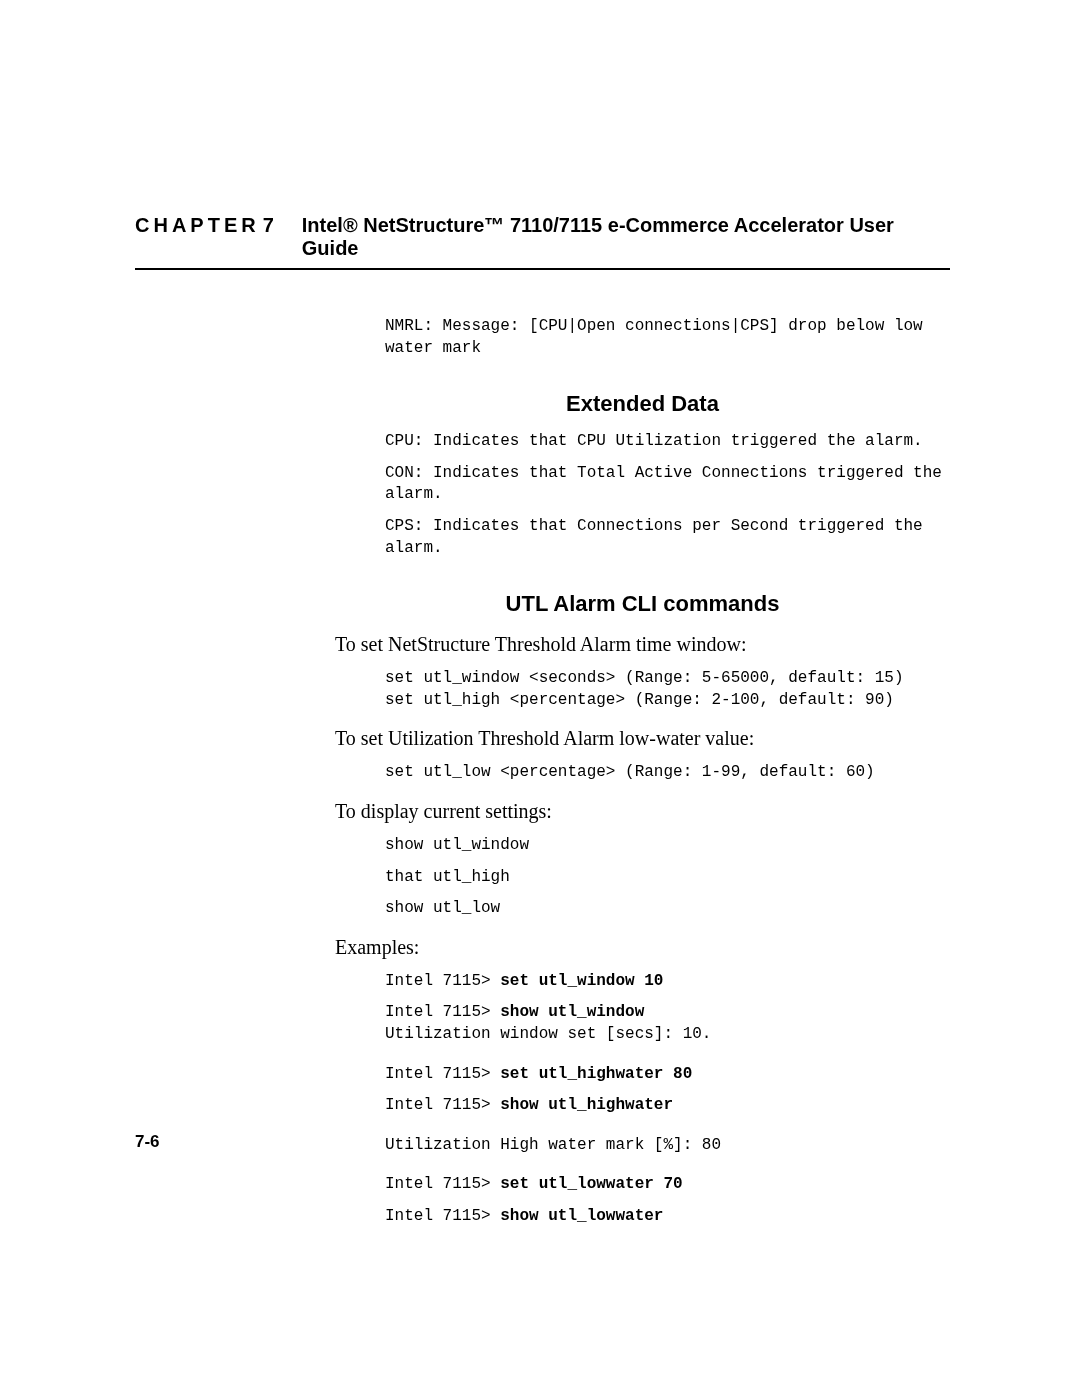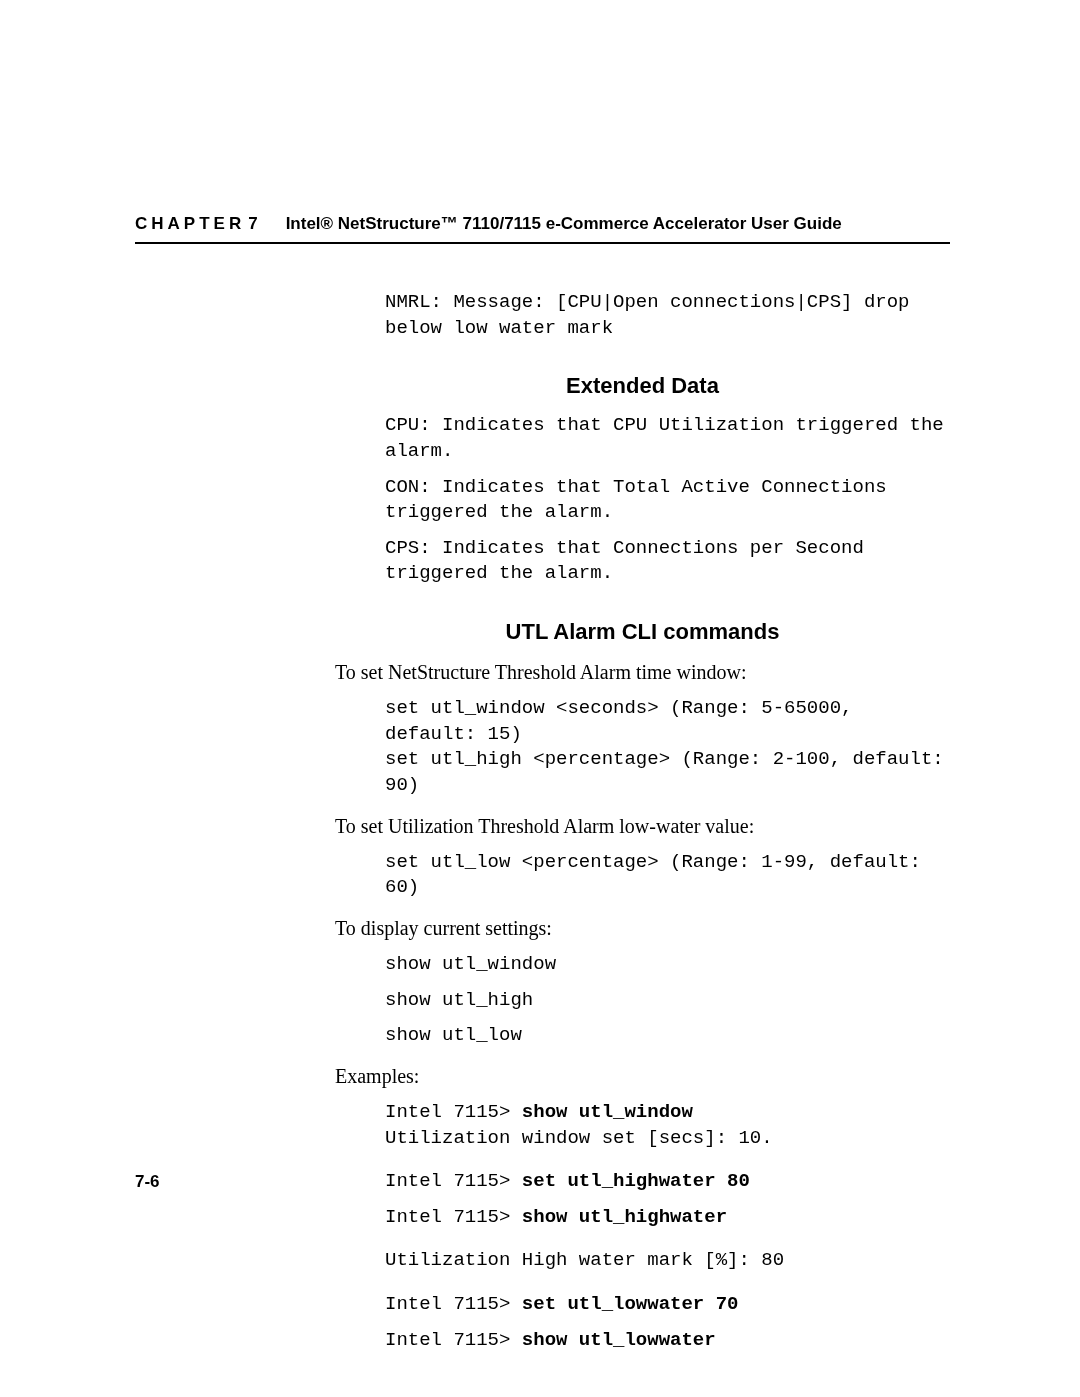--- a/index.html
+++ b/index.html
@@ -15,21 +15,21 @@
     width: 1080px;
     min-height: 1397px;
     padding: 170px 130px 80px 135px;
     position: relative;
   }
   .header-line {
     display: flex;
     align-items: baseline;
     font-family: Arial, Helvetica, sans-serif;
     font-weight: 700;
-    font-size: 17px;
+    font-size: 20px;
     letter-spacing: 0;
   }
   .chapter-word {
     letter-spacing: 4px;
   }
   .chapter-num {
     margin-left: 3px;
     letter-spacing: 0;
   }
   .header-title {
@@ -40,21 +40,21 @@
     border: none;
     border-top: 2px solid #000;
     margin: 8px 0 0 0;
   }
   .content {
     margin-left: 200px;
     margin-top: 46px;
   }
   .mono {
     font-family: "Courier New", Courier, monospace;
-    font-size: 19px;
+    font-size: 16px;
     line-height: 1.35;
     white-space: pre-wrap;
     word-break: break-word;
   }
   .mono-block {
     margin-left: 50px;
   }
   .mono-block.tight + .mono-block.tight { }
   .h2 {
     font-family: Arial, Helvetica, sans-serif;
@@ -67,21 +67,21 @@
     font-family: "Times New Roman", Times, serif;
     font-size: 20px;
     line-height: 1.35;
     margin: 14px 0 10px 0;
   }
   .gap-small { margin-top: 10px; }
   .gap-med { margin-top: 18px; }
   .footer {
     position: absolute;
     left: 135px;
-    top: 1172px;
+    top: 1132px;
     font-family: Arial, Helvetica, sans-serif;
     font-weight: 700;
     font-size: 17px;
   }
   b.mono-bold { font-weight: 700; }
 </style>
 </head>
 <body>
 
 <div class="page">
@@ -107,25 +107,26 @@
     <div class="body-text">To set NetStructure Threshold Alarm time window:</div>
     <div class="mono mono-block">set utl_window &lt;seconds&gt; (Range: 5-65000, default: 15)</div>
 
     <div class="mono mono-block">set utl_high &lt;percentage&gt; (Range: 2-100, default: 90)</div>
 
     <div class="body-text">To set Utilization Threshold Alarm low-water value:</div>
     <div class="mono mono-block">set utl_low &lt;percentage&gt; (Range: 1-99, default: 60)</div>
 
     <div class="body-text">To display current settings:</div>
     <div class="mono mono-block">show utl_window</div>
-    <div class="mono mono-block gap-small">show utl_high</div>
+    <div class="mono mono-block gap-small">that utl_high</div>
     <div class="mono mono-block gap-small">show utl_low</div>
 
     <div class="body-text">Examples:</div>
 
+    <div class="mono mono-block"><span>Intel 7115&gt; </span><b class="mono-bold">set utl_window 10</b></div>
 
     <div class="mono mono-block gap-small"><span>Intel 7115&gt; </span><b class="mono-bold">show utl_window</b></div>
     <div class="mono mono-block">Utilization window set [secs]: 10.</div>
 
     <div class="mono mono-block gap-med"><span>Intel 7115&gt; </span><b class="mono-bold">set utl_highwater 80</b></div>
 
     <div class="mono mono-block gap-small"><span>Intel 7115&gt; </span><b class="mono-bold">show utl_highwater</b></div>
 
     <div class="mono mono-block gap-med">Utilization High water mark [%]: 80</div>
 

